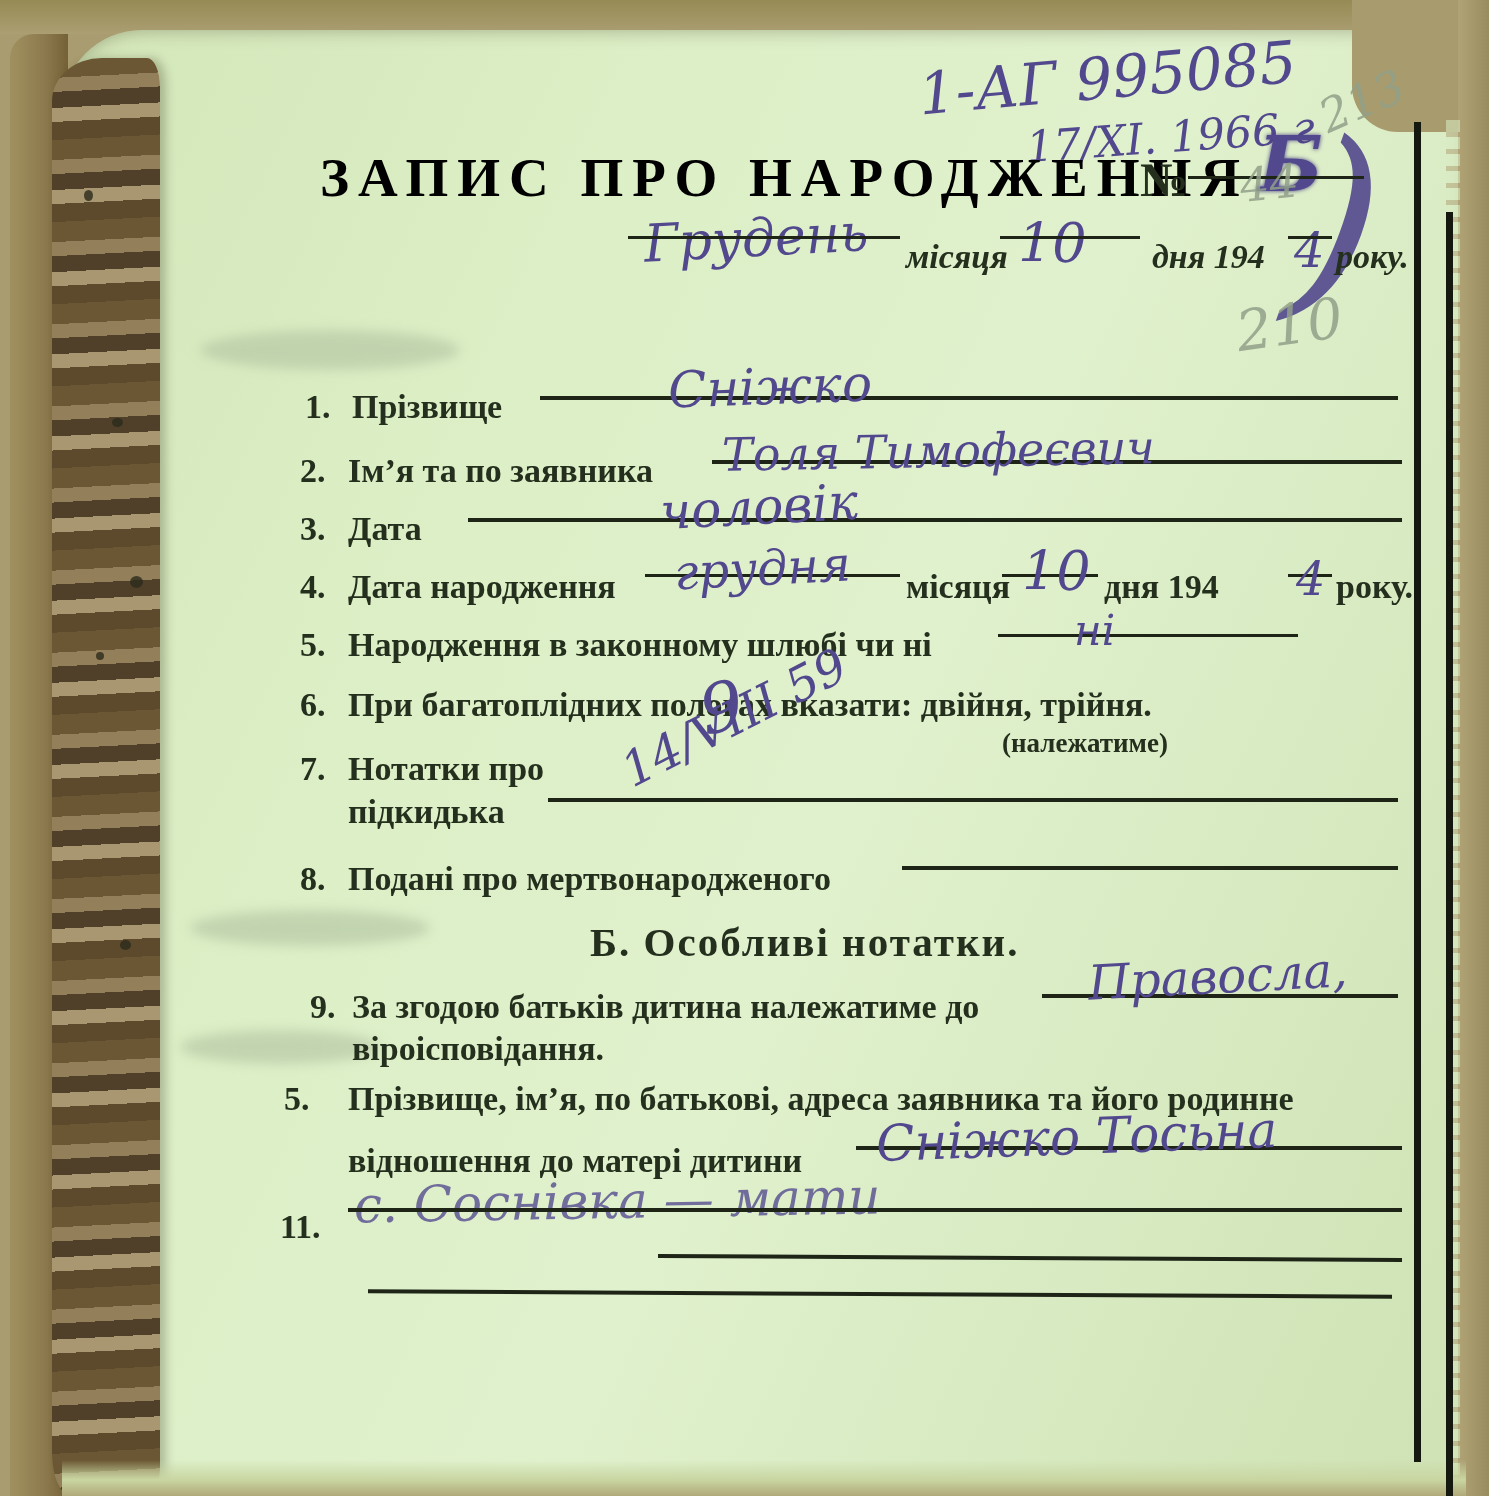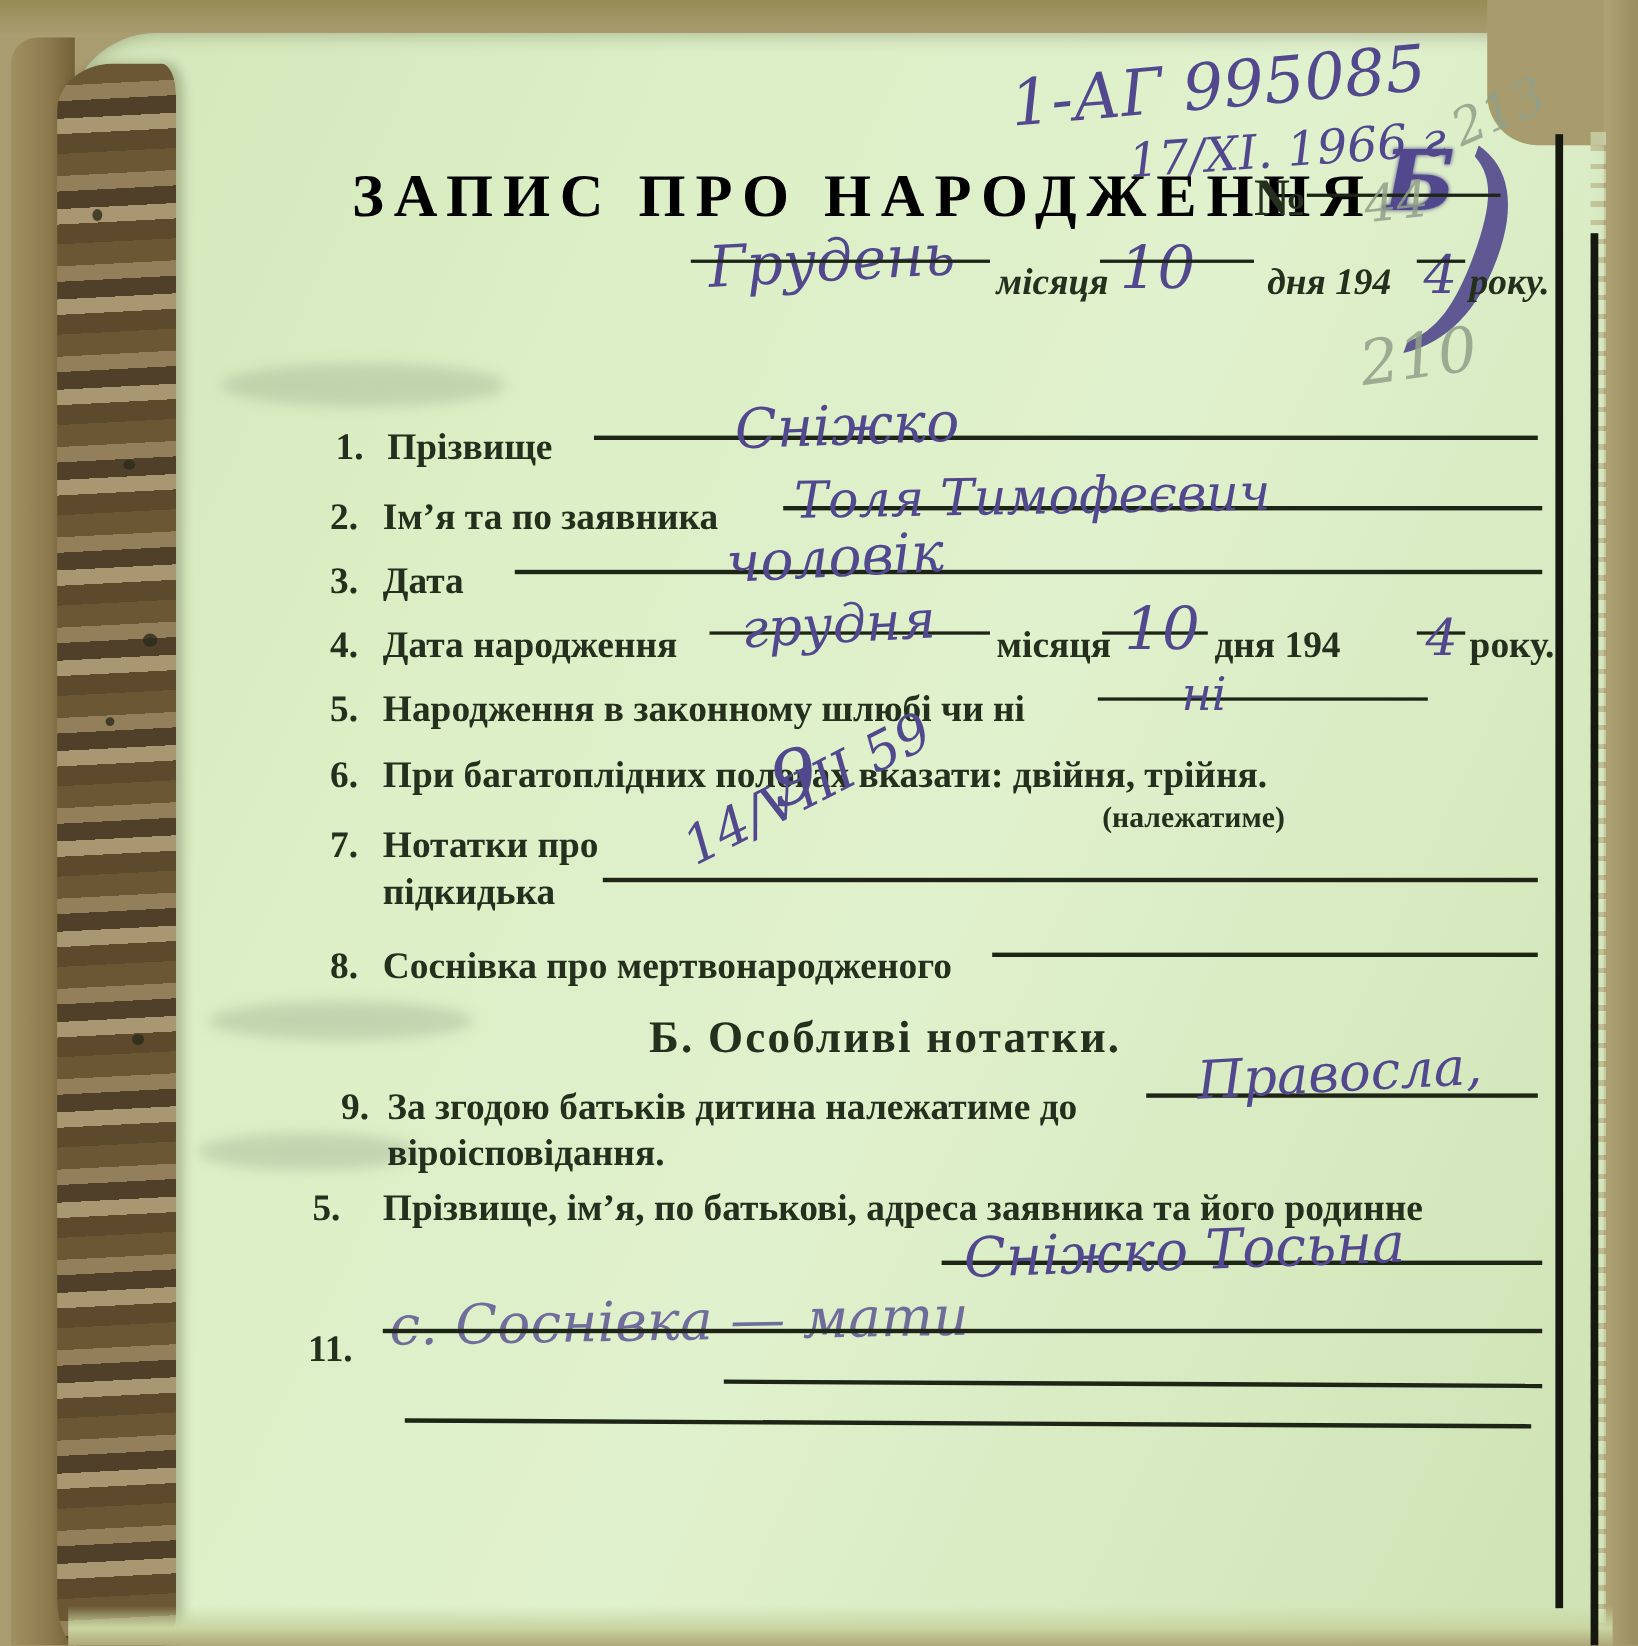--- a/index.html
+++ b/index.html
@@ -127,33 +127,34 @@
   <div class="print small" style="left:1002px;top:728px;">(належатиме)</div>
   <div class="hw" style="left:700px;top:668px;font-size:68px;transform:rotate(-12deg);">9</div>
   <div class="hw" style="left:612px;top:748px;font-size:48px;transform:rotate(-27deg);transform-origin:left top;">14/VIII 59</div>
 
   <div class="print" style="left:300px;top:750px;">7.</div>
   <div class="print" style="left:348px;top:750px;">Нотатки про</div>
   <div class="print" style="left:348px;top:793px;">підкидька</div>
   <div class="hline thick" style="left:548px;top:798px;width:850px;"></div>
 
   <div class="print" style="left:300px;top:860px;">8.</div>
-  <div class="print" style="left:348px;top:860px;">Соснівка про мертвонародженого</div>
+  <div class="print" style="left:348px;top:860px;">Подані про мертвонародженого</div>
   <div class="hline thick" style="left:902px;top:866px;width:496px;"></div>
 
   <div class="print heading" style="left:590px;top:918px;">Б. Особливі нотатки.</div>
 
   <div class="print" style="left:310px;top:988px;">9.</div>
   <div class="print" style="left:352px;top:988px;">За згодою батьків дитина належатиме до</div>
   <div class="hline thick" style="left:1042px;top:994px;width:356px;"></div>
   <div class="hw" style="left:1088px;top:948px;font-size:48px;transform:rotate(-3deg);">Правосла,</div>
   <div class="print" style="left:352px;top:1030px;">віроісповідання.</div>
 
   <div class="print" style="left:284px;top:1080px;">5.</div>
   <div class="print" style="left:348px;top:1080px;">Прізвище, ім’я, по батькові, адреса заявника та його родинне</div>
+  <div class="print" style="left:348px;top:1142px;">відношення до матері дитини</div>
   <div class="hline thick" style="left:856px;top:1146px;width:546px;"></div>
   <div class="hw" style="left:876px;top:1108px;font-size:50px;transform:rotate(-2deg);">Сніжко Тосьна</div>
   <div class="hw" style="left:354px;top:1172px;font-size:50px;transform:rotate(-1deg);opacity:.78;">с. Соснівка — мати</div>
   <div class="hline thick" style="left:348px;top:1208px;width:1054px;"></div>
 
   <div class="print" style="left:280px;top:1208px;">11.</div>
   <div class="hline thick" style="left:658px;top:1256px;width:744px;transform:rotate(0.3deg);"></div>
   <div class="hline thick" style="left:368px;top:1292px;width:1024px;transform:rotate(0.3deg);"></div>
 
 </div>

